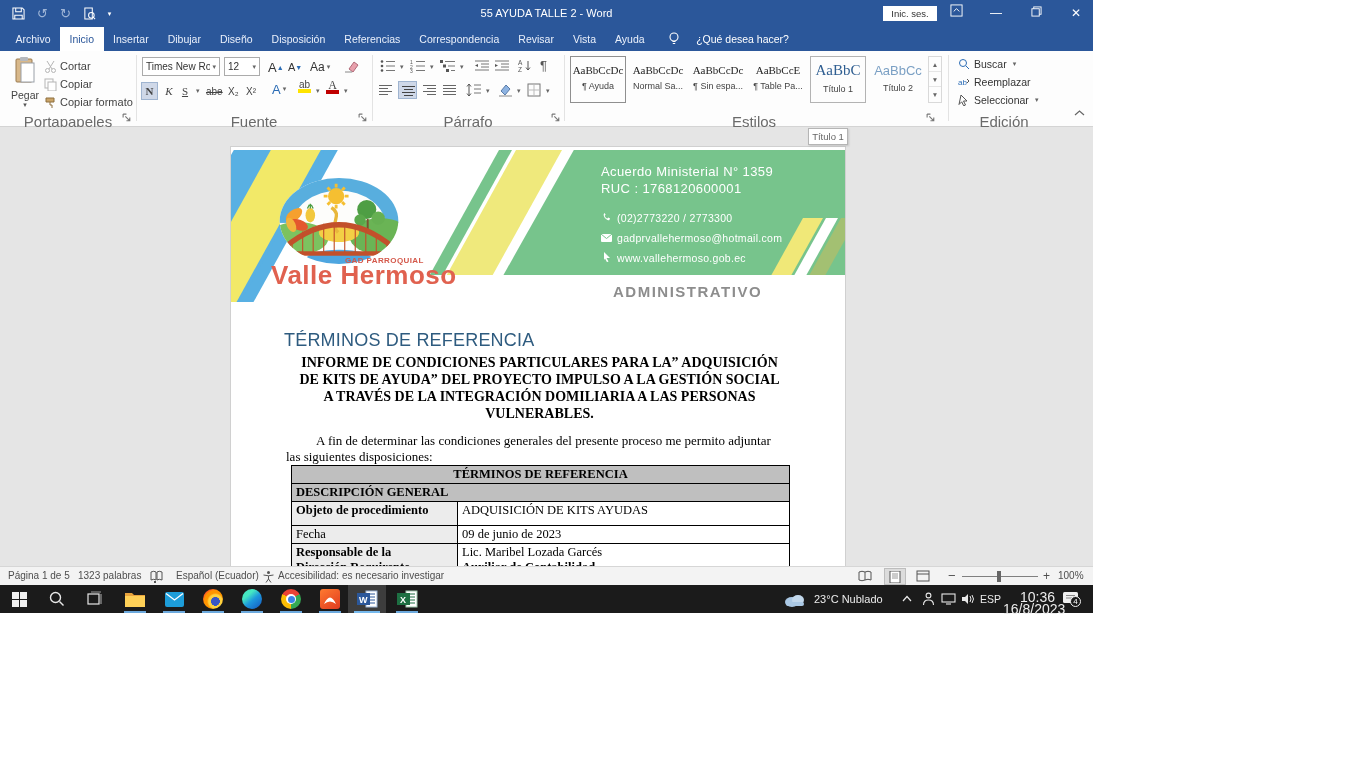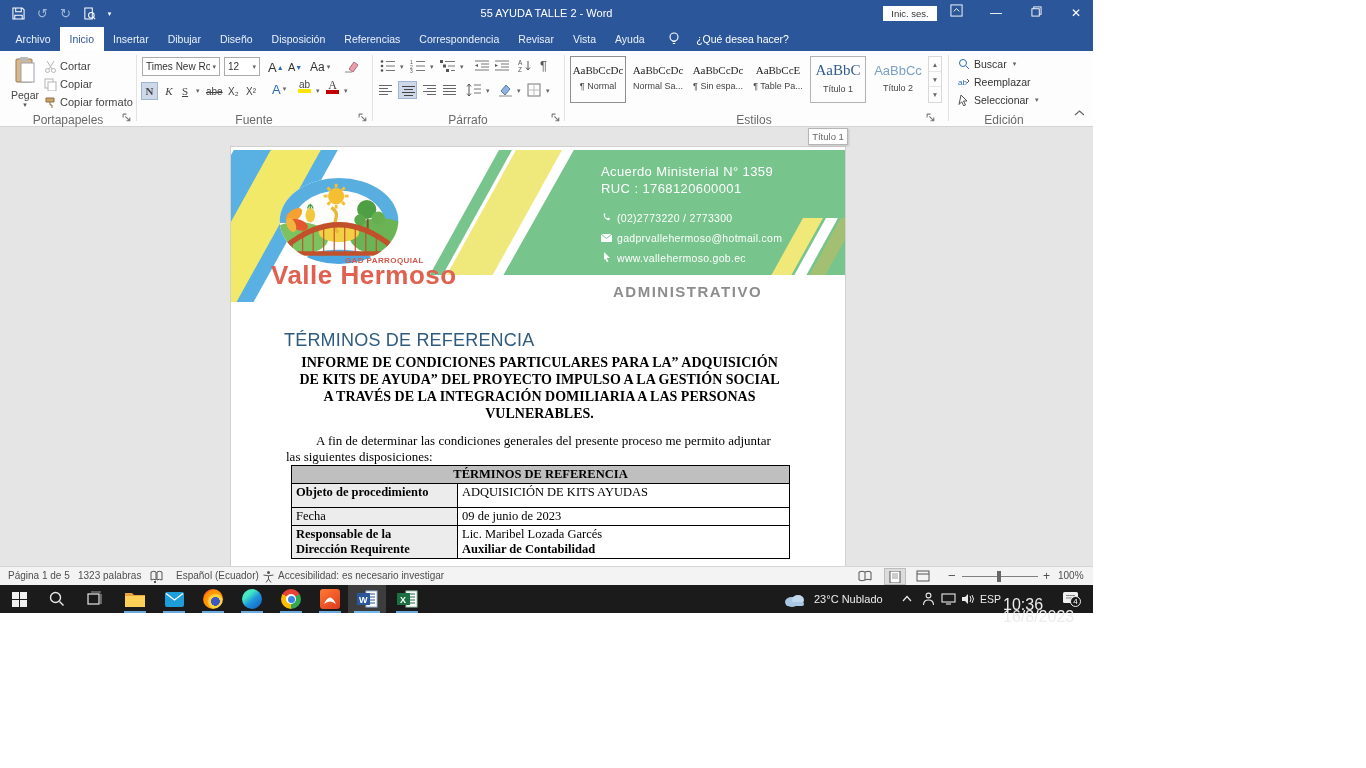--- a/index.html
+++ b/index.html
@@ -11,21 +11,21 @@
 .qat .dim{color:#9db4d6;font-size:13px}
 .wtitle{position:absolute;left:0;right:0;top:0;line-height:27px;text-align:center;color:#fff;font-size:11px}
 .signin{position:absolute;right:156px;top:6px;width:54px;height:15px;background:#fff;color:#333;font-size:9.5px;text-align:center;line-height:15px}
 .winbtn{position:absolute;top:0;width:34px;height:27px;color:#fff;text-align:center;line-height:27px;font-size:12px}
 #tabrow{position:absolute;left:0;top:27px;width:100%;height:24px;background:#2b579a;display:flex;align-items:stretch;padding-left:6px}
 .tab{color:#eaf0fb;font-size:10.5px;line-height:24px;padding:0 9.5px}
 .tab.active{background:#fff;color:#2b579a}
 .tellme{display:flex;align-items:center;gap:16px;color:#fff;font-size:10.5px;margin-left:14px}
 #ribbon{position:absolute;left:0;top:51px;width:100%;height:76px;background:#fdfdfd;border-bottom:1px solid #d4d4d4}
 .gsep{position:absolute;top:4px;height:66px;width:1px;background:#e3e3e3}
-.glabel{position:absolute;top:62px;font-size:12px;color:#6a6a6a;text-align:center}
+.glabel{position:absolute;top:62px;font-size:15px;color:#6a6a6a;text-align:center}
 .launcher{position:absolute;top:62px;width:10px;height:10px}
 .ribtxt{font-size:10.5px;color:#444}
 .dis{color:#a9a9a9}
 .combo{position:absolute;border:1px solid #ababab;background:#fff;height:19px;font-size:10px;color:#333;display:flex;align-items:center;justify-content:space-between;padding:0 3px}
 .fbtn{position:absolute;height:18px;display:flex;align-items:center;font-size:11px;color:#444}
 .sel{background:#cfd8e8;border:1px solid #9fb4d0}
 .caret{font-size:7px;color:#666;margin-left:2px}
 .scard{position:absolute;top:5px;width:56px;height:47px;text-align:center;border:1px solid transparent}
 .scard .samp{font-size:11px;color:#1d1d1d;margin-top:7px;white-space:nowrap;overflow:hidden;font-family:"Liberation Serif",serif}
 .scard .sname{font-size:9px;color:#444;margin-top:5px;white-space:nowrap;overflow:hidden}
@@ -63,21 +63,21 @@
 table.doct td{border:1px solid #000;padding:1px 4px;vertical-align:top}
 .trgray{background:#bfbfbf;font-weight:bold}
 .tleft{width:166px;background:#ececec}
 #statusbar{position:absolute;left:0;top:566px;width:100%;height:19px;background:#f3f3f3;border-top:1px solid #d6d6d6;font-size:10px;color:#4e4e4e}
 .stitem{position:absolute;top:0;line-height:18px}
 #taskbar{position:absolute;left:0;top:585px;width:1093px;height:28px;background:#1b1b1b}
 .tbicon{position:absolute;top:0;width:34px;height:28px;display:flex;align-items:center;justify-content:center}
 .underline{position:absolute;bottom:0;left:6px;right:6px;height:2px;background:#6ca9dd}
 .circle20{width:20px;height:20px;border-radius:50%}
 .traytxt{position:absolute;color:#ececec;font-size:11px;line-height:28px}
-.clock{position:absolute;color:#ececec;font-size:16px;text-align:left;line-height:12px;top:14px}
+.clock{position:absolute;color:#ececec;font-size:14px;text-align:right;line-height:12px;top:6px}
 </style>
 </head>
 <body>
 
 <div id="window">
   <div id="titlebar">
     <div class="qat">
       <svg width="13" height="13" viewBox="0 0 14 14">
           <path d="M1,1 h10 l2,2 v10 h-12 z M4,1 v4 h6 v-4 M3,9 h8 v4 h-8 z" fill="none" stroke="#fff" stroke-width="1.1"></path>
         </svg>
@@ -286,21 +286,21 @@
       </svg>
     <span class="caret abs" style="left:544px;top:36px">▾</span>
     <div class="glabel" style="left:372px;width:192px">Párrafo</div>
     <svg class="launcher" style="left:551px" width="9" height="9" viewBox="0 0 9 9">
         <path d="M1,1 h3 M1,1 v3 M3,3 l4,4 M7,4 v3 h-3" fill="none" stroke="#777"></path>
       </svg>
     <div class="gsep" style="left:564px"></div>
 
     <div class="scard first" style="left:570px">
         <div class="samp">AaBbCcDc</div>
-        <div class="sname">¶ Normal</div>
+        <div class="sname">¶ Ayuda</div>
       </div>
     <div class="scard" style="left:630px">
         <div class="samp">AaBbCcDc</div>
         <div class="sname">Normal Sa...</div>
       </div>
     <div class="scard" style="left:690px">
         <div class="samp">AaBbCcDc</div>
         <div class="sname">¶ Sin espa...</div>
       </div>
     <div class="scard" style="left:750px">
@@ -437,20 +437,23 @@
       <div class="intro">
         <div class="l1">A fin de determinar las condiciones generales del presente proceso me permito adjuntar</div>
         <div>las siguientes disposiciones:</div>
       </div>
       <table class="doct">
         <tbody>
             <tr>
               <td colspan="2" class="trgray" style="text-align:center">TÉRMINOS DE REFERENCIA</td>
             </tr>
         <tr>
+              <td colspan="2" class="trgray">DESCRIPCIÓN GENERAL</td>
+            </tr>
+        <tr>
               <td class="tleft" style="font-weight:bold;height:24px">Objeto de procedimiento</td>
               <td>ADQUISICIÓN DE KITS AYUDAS</td>
             </tr>
         <tr>
               <td class="tleft">Fecha</td>
               <td>09 de junio de 2023</td>
             </tr>
         <tr>
               <td class="tleft" style="font-weight:bold">
                 <span style="display:block">Responsable de la</span>

